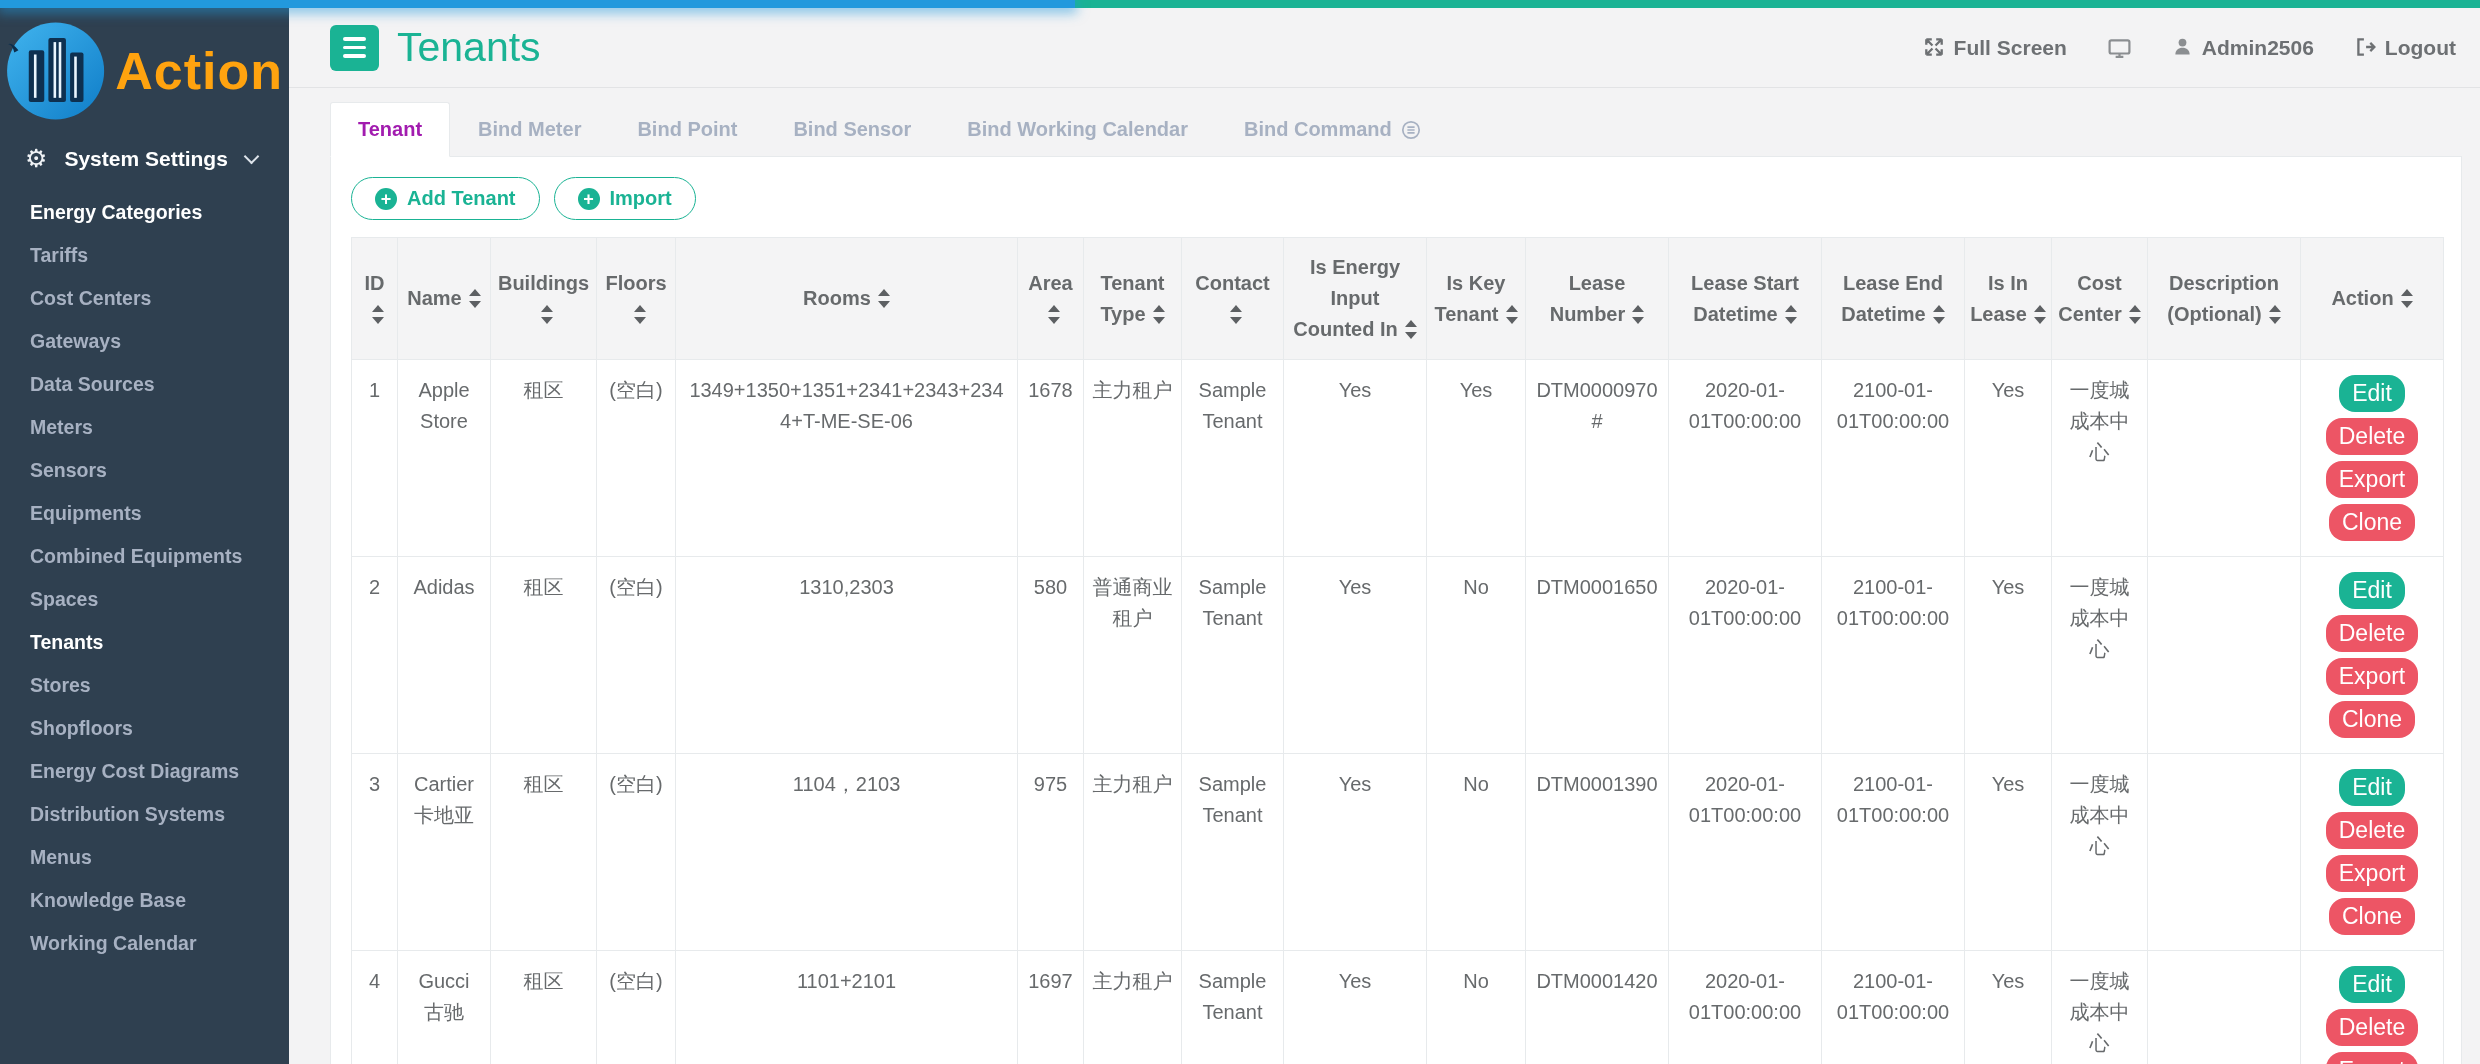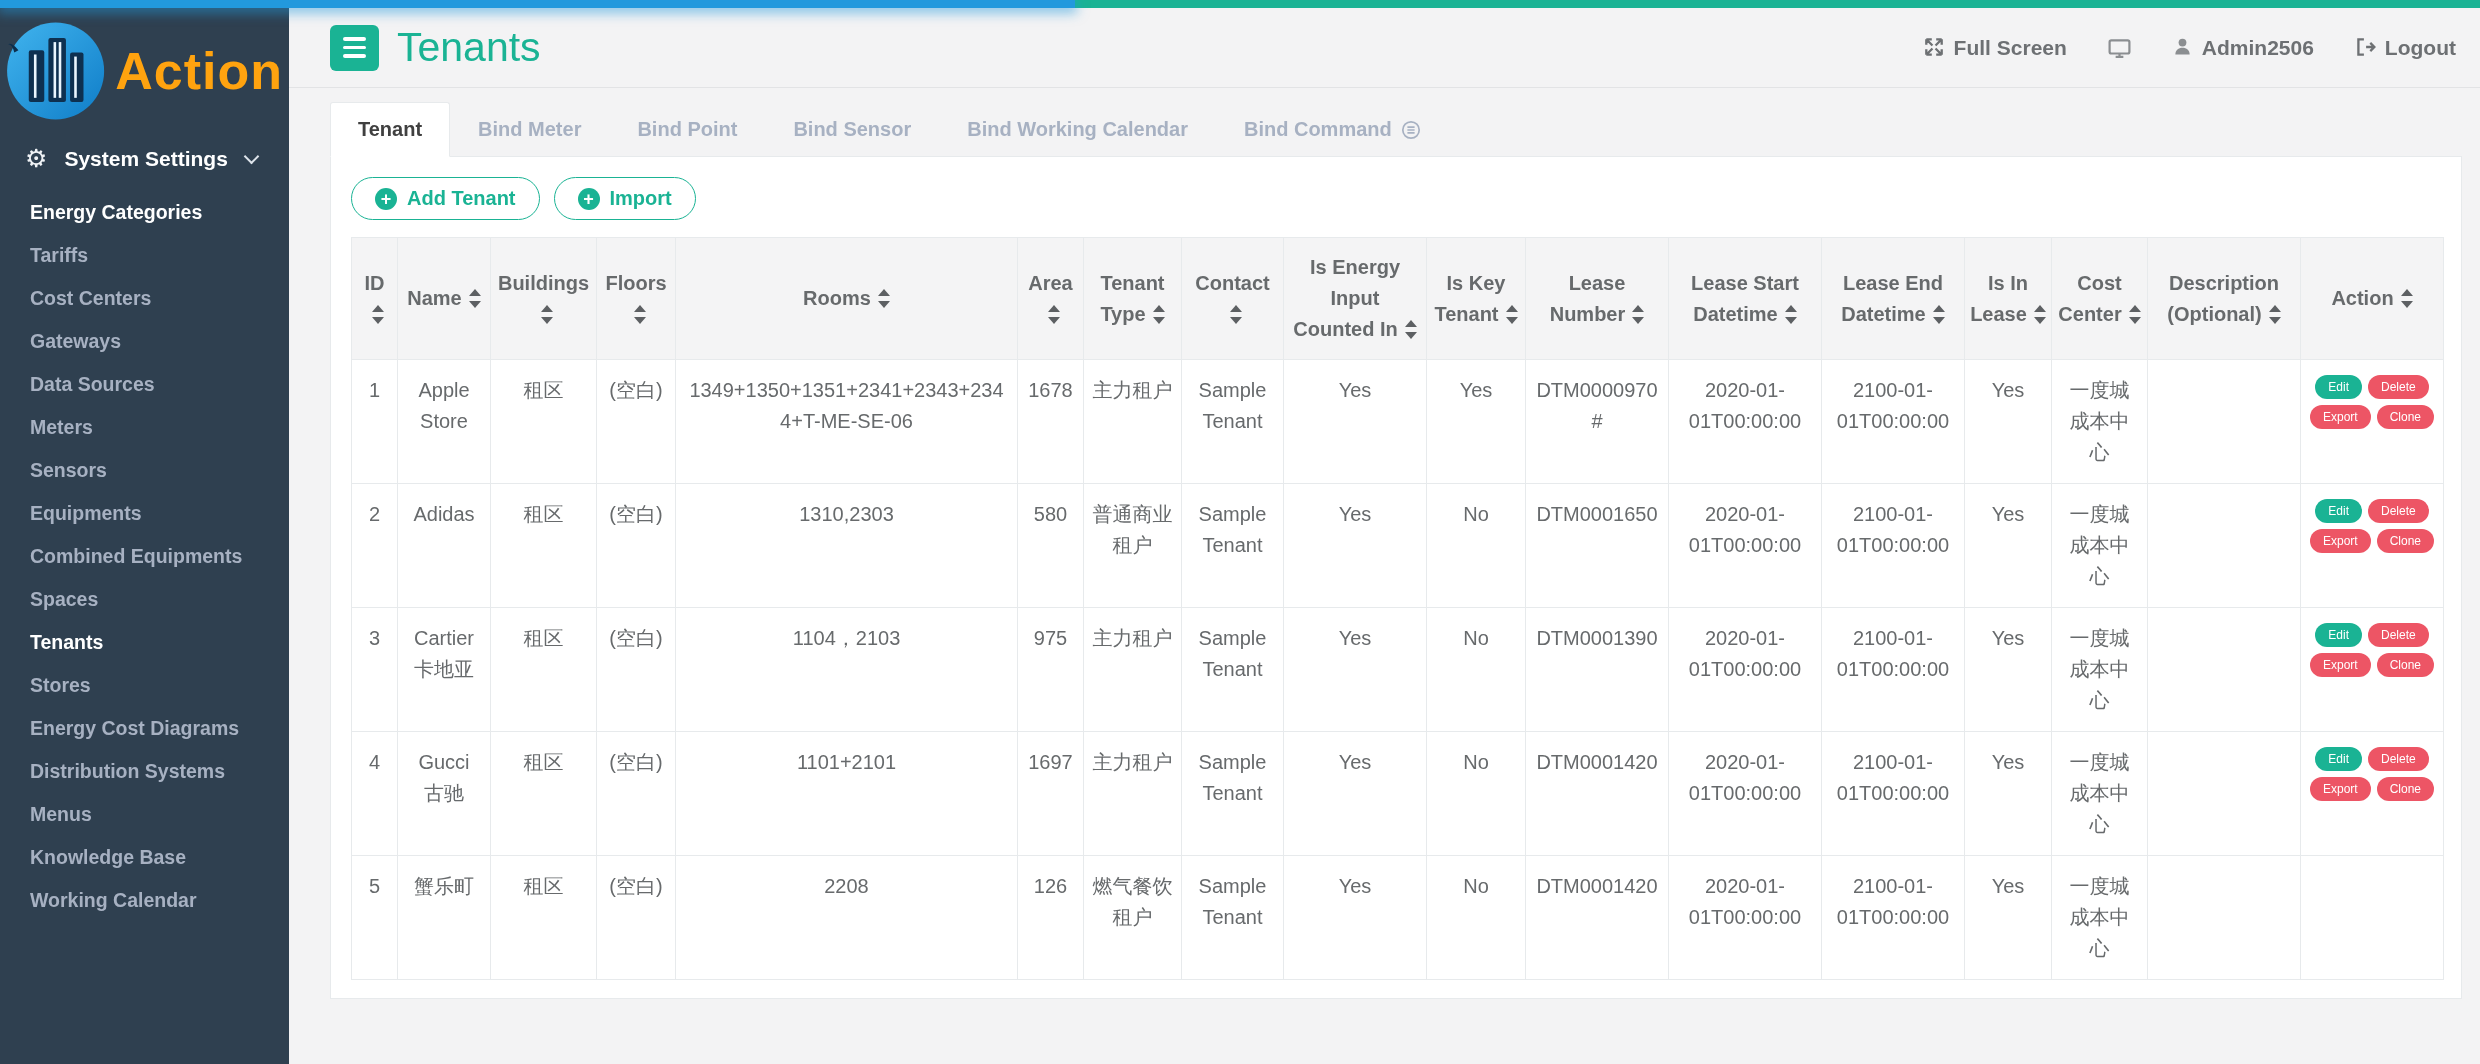--- a/index.html
+++ b/index.html
@@ -38,41 +38,41 @@
   .burger span{width:23px;height:3.6px;background:#fff;border-radius:2px}
   .page-title{font-size:41px;color:var(--accent-teal);font-weight:500;margin-left:18px}
   .top-links{margin-left:auto;display:flex;align-items:center;gap:40px;font-size:21px;font-weight:bold;color:#6d7073}
   .top-link{display:flex;gap:9px;cursor:pointer}
   .top-link svg{display:block}
 
   .content{padding:14px 18px 0 41px}
   .tabs{display:flex}
   .tab{padding:15px 27px;font-size:20px;font-weight:bold;color:var(--inactive-text);cursor:pointer;
     display:flex;align-items:center;gap:9px;border:1px solid transparent;margin-bottom:-1px}
-  .tab.active{background:#fff;color:#404040;border:1px solid var(--border);border-bottom-color:#fff;border-radius:3px 3px 0 0}
+  .tab.active{background:#fff;color:#a21caf;border:1px solid var(--border);border-bottom-color:#fff;border-radius:3px 3px 0 0}
   .card{background:#fff;border:1px solid var(--border);padding:20px 20px 18px 20px}
 
   .toolbar{display:flex;gap:14px;margin-bottom:17px}
   .pill-btn{display:inline-flex;align-items:center;gap:10px;border:1.5px solid var(--accent-teal);color:var(--accent-teal);
     background:#fff;border-radius:26px;padding:9px 23px;font-size:20px;font-weight:600;cursor:pointer;font-family:inherit}
   .plus{width:22px;height:22px;border-radius:50%;background:var(--accent-teal);color:#fff;display:flex;align-items:center;
     justify-content:center;font-size:18px;font-weight:bold;line-height:1;flex:none}
 
   table{width:100%;border-collapse:collapse;table-layout:fixed}
   th,td{border:1px solid var(--border);text-align:center;color:var(--text);word-wrap:break-word;overflow-wrap:break-word}
   thead th{background:#f4f4f5;font-size:20px;font-weight:bold;padding:14px 5px;vertical-align:middle;line-height:1.55;cursor:pointer}
   tbody tr{height:106px}
   tbody td{font-size:20px;padding:15px 8px;vertical-align:top;line-height:1.55;background:#fff}
   .sort{display:inline-block;width:12px;height:19px;position:relative;margin-left:7px;vertical-align:-3px}
   .sort::before{content:"";position:absolute;top:0;left:0;border-left:6px solid transparent;border-right:6px solid transparent;
     border-bottom:7px solid #5d6063}
   .sort::after{content:"";position:absolute;bottom:0;left:0;border-left:6px solid transparent;border-right:6px solid transparent;
     border-top:7px solid #5d6063}
   .actions{display:flex;flex-wrap:wrap;gap:6px;justify-content:center}
-  .act{border:none;border-radius:16px;color:#fff;font-size:12px;padding:5px 13px;cursor:pointer;font-family:inherit}
+  .act{border:none;border-radius:16px;color:#fff;font-size:23px;padding:5px 13px;cursor:pointer;font-family:inherit}
   .act.green{background:var(--accent-teal)}
   .act.red{background:var(--danger-red)}
 </style>
 </head>
 <body>
 
 <div class="progress-track">
   <div class="progress-fill"></div>
 </div>
 
@@ -115,20 +115,21 @@
       <div class="side-item">Cost Centers</div>
       <div class="side-item">Gateways</div>
       <div class="side-item">Data Sources</div>
       <div class="side-item">Meters</div>
       <div class="side-item">Sensors</div>
       <div class="side-item">Equipments</div>
       <div class="side-item">Combined Equipments</div>
       <div class="side-item">Spaces</div>
       <div class="side-item active">Tenants</div>
       <div class="side-item">Stores</div>
+      <div class="side-item">Shopfloors</div>
       <div class="side-item">Energy Cost Diagrams</div>
       <div class="side-item">Distribution Systems</div>
       <div class="side-item">Menus</div>
       <div class="side-item">Knowledge Base</div>
       <div class="side-item">Working Calendar</div>
     </div>
 </div>
 
 <div class="main">
   <div class="topbar">

